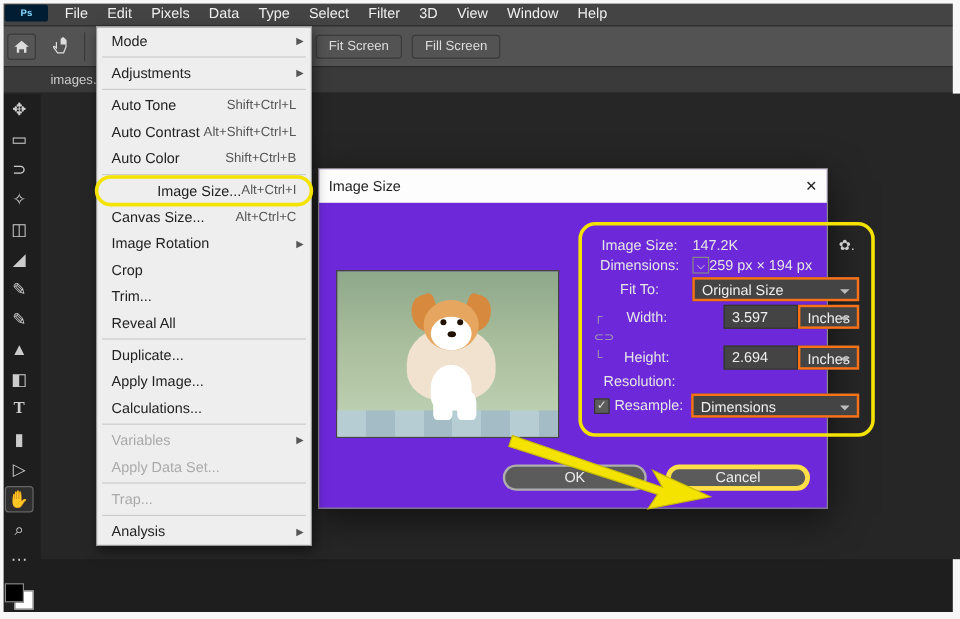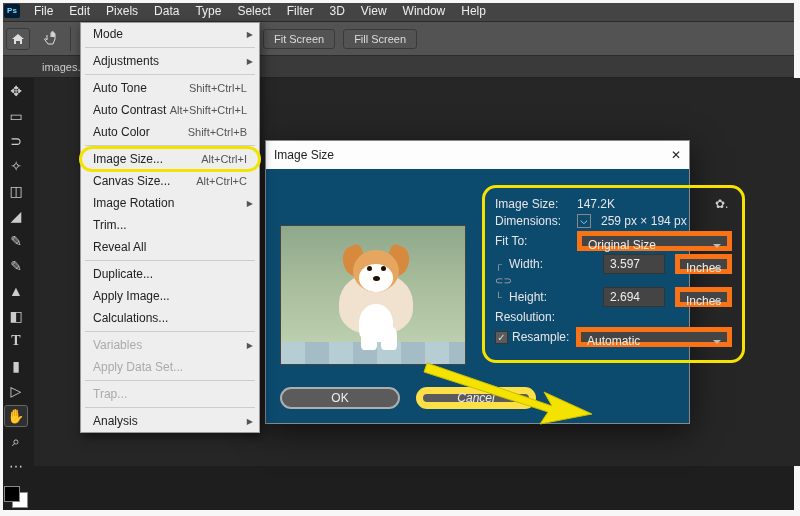--- a/index.html
+++ b/index.html
@@ -1,20 +1,20 @@
 <!DOCTYPE html>
 <html><head>
 <meta charset="utf-8">
 <style>
   * { box-sizing: border-box; margin: 0; padding: 0; font-family: "Segoe UI", Tahoma, sans-serif; }
   body { width: 800px; height: 516px; background: #1e1e1e; overflow: hidden; position: relative; font-size: 12px; color: #ddd; }
 
   
   .menubar { height: 22px; background: #444; display: flex; align-items: center; padding-left: 4px; color: #eee; border-bottom: 1px solid #2b2b2b; }
-  .menubar .logo { width: 16px; height: 14px; background: #001d33; color: #7fd8ff; font-size: 8px; font-weight: bold; display: flex; align-items: center; justify-content: center; margin-right: 6px; border-radius: 2px; }
+  .menubar .logo { width: 36px; height: 14px; background: #001d33; color: #7fd8ff; font-size: 8px; font-weight: bold; display: flex; align-items: center; justify-content: center; margin-right: 6px; border-radius: 2px; }
   .menubar .mitem { padding: 3px 8px; cursor: default; }
 
   
   .optbar { height: 34px; background: #535353; display: flex; align-items: center; border-bottom: 1px solid #2b2b2b; padding-left: 6px; gap: 8px; }
   .optbar .homebtn { width: 24px; height: 22px; display:flex; align-items:center; justify-content:center; background:#565656; border:1px solid #3a3a3a; border-radius:3px;}
   .optbar .handbtn { width: 24px; height: 22px; display:flex; align-items:center; justify-content:center;}
   .optbar .vsep { width:1px; height:24px; background:#3a3a3a; }
   .optbar .fitbtn { padding: 3px 10px; border:1px solid #3a3a3a; border-radius:3px; font-size:11px; background:#535353;}
 
   
@@ -31,59 +31,59 @@
 
   
   .canvas { position:absolute; left:34px; top:78px; right:0; bottom:50px; background:#262626; }
 
   
   .imgmenu { position:absolute; left:80px; top:22px; width:180px; background:#eeeeee; color:#222; border:1px solid #999; box-shadow:2px 4px 10px rgba(0,0,0,0.5); font-size:12px; z-index:30; }
   .imgmenu .row { padding:4px 12px; display:flex; justify-content:space-between; align-items:center; white-space:nowrap; position:relative; }
   .imgmenu .row .sc { color:#555; font-size:11px; }
   .imgmenu .row .arr::after { content:"▶"; font-size:8px; color:#555; position:absolute; right:6px; top:50%; transform:translateY(-50%);}
   .imgmenu .sep { height:1px; background:#ccc; margin:2px 4px; }
-  .imgmenu .row.hi { outline:3px solid #f4e300; outline-offset:-1px; border-radius:12px; }
+  .imgmenu .row.hi { outline:3px solid #f4e300; outline-offset:-1px; border-radius:12px;justify-content:flex-end; }
   .imgmenu .row.dis { color:#aaa; }
 
   
-  .dialog { position:absolute; left:265px; top:140px; width:425px; background:#0c4a6e; border:1px solid #888; box-shadow:0 8px 30px rgba(0,0,0,0.6); z-index:20; }
+  .dialog { position:absolute; left:265px; top:140px; width:425px; background:#6d28d9; border:1px solid #888; box-shadow:0 8px 30px rgba(0,0,0,0.6); z-index:20; }
   .dialog .titlebar { height:28px; background:#fdfdfd; color:#222; display:flex; align-items:center; justify-content:space-between; padding:0 8px; font-size:12px; }
   .dialog .body { padding:16px 14px 12px 14px; display:flex; gap:16px; }
   .preview { width:186px; height:140px; background:linear-gradient(180deg,#8ea88b 0%,#a8bd9b 42%,#c3d6b8 100%); border:1px solid #444; position:relative; overflow:hidden; flex-shrink:0; margin-top:40px;}
   
   .pup-body { position:absolute; left:58px; top:46px; width:74px; height:62px; background:#f1e2cf; border-radius:50% 50% 40% 40%; }
   .pup-chest { position:absolute; left:78px; top:78px; width:34px; height:38px; background:#fff; border-radius:50% 50% 30% 30%; }
   .pup-head { position:absolute; left:72px; top:24px; width:46px; height:42px; background:#e6a65f; border-radius:50%; }
   .pup-face { position:absolute; left:78px; top:38px; width:34px; height:28px; background:#fff; border-radius:50%; }
   .pup-ear-l { position:absolute; left:62px; top:20px; width:22px; height:30px; background:#d78a3e; border-radius:60% 20% 50% 50%; transform:rotate(-18deg);}
   .pup-ear-r { position:absolute; left:106px; top:20px; width:22px; height:30px; background:#d78a3e; border-radius:20% 60% 50% 50%; transform:rotate(18deg);}
   .pup-eye { position:absolute; width:5px; height:5px; background:#201000; border-radius:50%; }
   .pup-eye.l{ left:86px; top:40px;} .pup-eye.r{ left:100px; top:40px;}
   .pup-nose { position:absolute; left:92px; top:50px; width:7px; height:5px; background:#201000; border-radius:50%; }
   .pup-leg { position:absolute; top:100px; width:16px; height:24px; background:#fff; border-radius:40% 40% 20% 20%; }
   .pup-leg.l{left:80px;} .pup-leg.r{left:100px;}
   .bench { position:absolute; left:0; bottom:0; height:22px; width:100%; background:repeating-linear-gradient(90deg,#b6cdd4 0 24px,#a4bcc5 24px 48px); }
 
   .form { flex:1; }
   .form-outline { border:3px solid #f4e300; border-radius:14px; padding:6px 10px 10px 10px; }
   .frow { display:flex; align-items:center; margin:3px 0; font-size:12px; color:#e6e6e6;}
-  .frow .lbl { width:82px; text-align:left; padding-right:6px; }
-  .frow .val { flex:1; display:flex; align-items:center; gap:10px; }
+  .frow .lbl { width:82px; text-align:center; padding-right:6px; }
+  .frow .val { flex:1; display:flex; align-items:center; gap:0; }
   .finput { background:#444; border:1px solid #343434; color:#eee; padding:2px 6px; height:20px; font-size:12px; width:62px;margin-left:28px; }
-  .fselect { background:#444; border:5px solid #f97316; color:#eee; padding:2px 6px; height:20px; font-size:12px; flex:1; position:relative;}
+  .fselect { background:#444; border:2px solid #f97316; color:#eee; padding:2px 6px; height:20px; font-size:12px; flex:1; position:relative;}
   .fselect::after{ content:""; position:absolute; right:6px; top:8px; border:4px solid transparent; border-top-color:#bbb;}
   .dimicon { width:14px; height:14px; border:1px solid #888; display:flex; align-items:center; justify-content:center; font-size:9px;}
   .linkbr { width:14px; color:#aaa; font-size:10px; }
   .chk { width:13px; height:13px; background:#5c5c5c; border:1px solid #343434; display:flex; align-items:center; justify-content:center; font-size:10px; color:#ddd; margin-right:4px;}
   .gearbtn { margin-left:auto; padding:0 4px; color:#ccc; cursor:default;}
 
-  .btnrow { display:flex; gap:16px; padding:10px 14px 14px 14px;}
+  .btnrow { display:flex; justify-content:flex-end; gap:16px; padding:10px 14px 14px 14px;}
   .pillbtn { width:120px; height:22px; border-radius:11px; background:#5b5b5b; color:#eee; display:flex; align-items:center; justify-content:center; font-size:12px; }
   .pillbtn.primary { border:2px solid #aeaeae; }
-  .pillbtn.secondary { border:7px solid #fde047;font-style:italic; }
+  .pillbtn.secondary { border:4px solid #fde047; }
 
   
   .arrowwrap { position:absolute; left:422px; top:358px; width:180px; height:60px; z-index:25; pointer-events:none;}
 
   
   .frame-b { position:absolute; left:0; bottom:0; width:100%; height:6px; background:#f7f7f7;}
   .frame-r { position:absolute; right:0; top:0; width:6px; height:100%; background:#f7f7f7;}
   .frame-t { position:absolute; left:0; top:0; width:100%; height:3px; background:#f7f7f7;}
   .frame-l { position:absolute; left:0; top:0; width:3px; height:100%; background:#f7f7f7;}
 </style>
@@ -186,20 +186,23 @@
     </div>
     <div class="row">
       <span>Canvas Size...</span>
       <span class="sc">Alt+Ctrl+C</span>
     </div>
     <div class="row">
       <span>Image Rotation</span>
       <span class="arr"></span>
     </div>
     <div class="row">
+      <span>Crop</span>
+    </div>
+    <div class="row">
       <span>Trim...</span>
     </div>
     <div class="row">
       <span>Reveal All</span>
     </div>
     <div class="sep"></div>
     <div class="row">
       <span>Duplicate...</span>
     </div>
     <div class="row">
@@ -288,21 +291,21 @@
             <div class="fselect" style="max-width:96px">Inches</div>
           </div>
         </div>
         <div class="frow">
           <div class="lbl">Resolution:</div>
         </div>
         <div class="frow">
           <div class="chk">✓</div>
           <div style="width:64px; text-align:left">Resample:</div>
           <div class="val">
-              <div class="fselect">Automatic</div>
+              <div class="fselect">Dimensions</div>
             </div>
         </div>
       </div>
     </div>
   </div>
   <div class="btnrow">
     <div class="pillbtn primary">OK</div>
     <div class="pillbtn secondary">Cancel</div>
   </div>
 </div>

